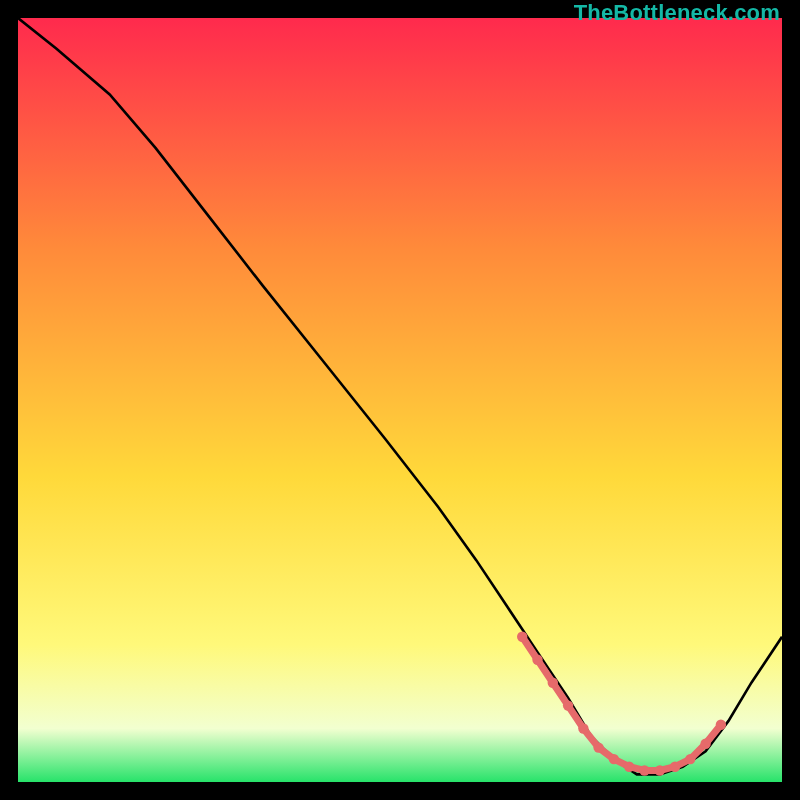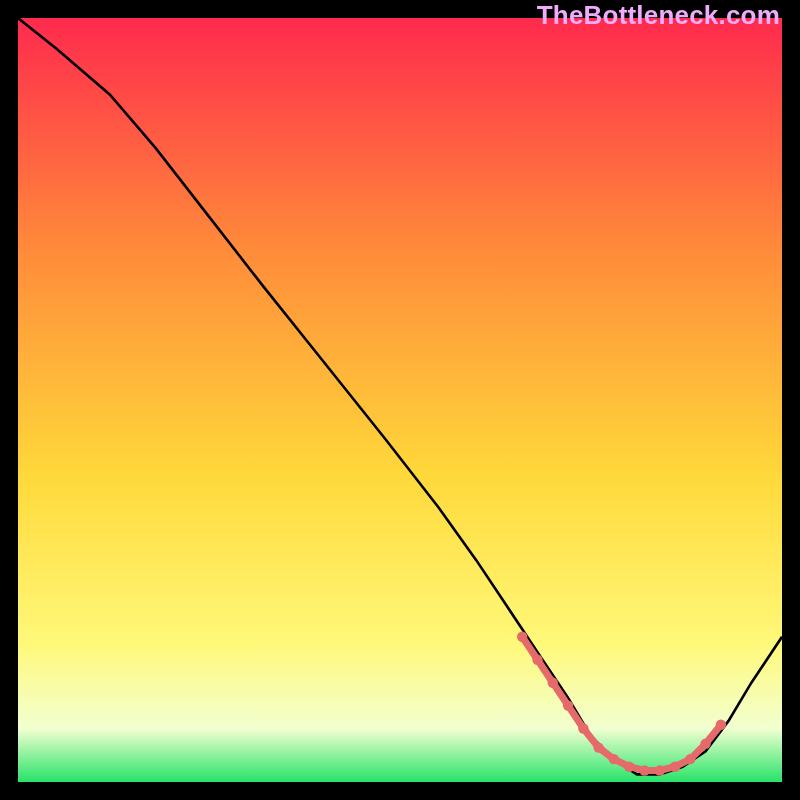--- a/index.html
+++ b/index.html
@@ -22,23 +22,23 @@
     top: 18px;
     width: 764px;
     height: 764px;
     box-sizing: border-box;
   }
   .watermark {
     position: absolute;
     top: 0px;
     right: 20px;
     font-family: Arial, Helvetica, sans-serif;
-    font-size: 26px;
+    font-size: 22px;
     font-weight: 600;
-    color: #f0abfc;
+    color: #14b8a6;
     letter-spacing: 0.2px;
   }
   svg { display: block; }
 </style>
 </head>
 <body>
 <div class="stage">
 
   <div class="plot-box">
     <svg id="chart-svg" width="764" height="764" viewBox="0 0 764 764">

